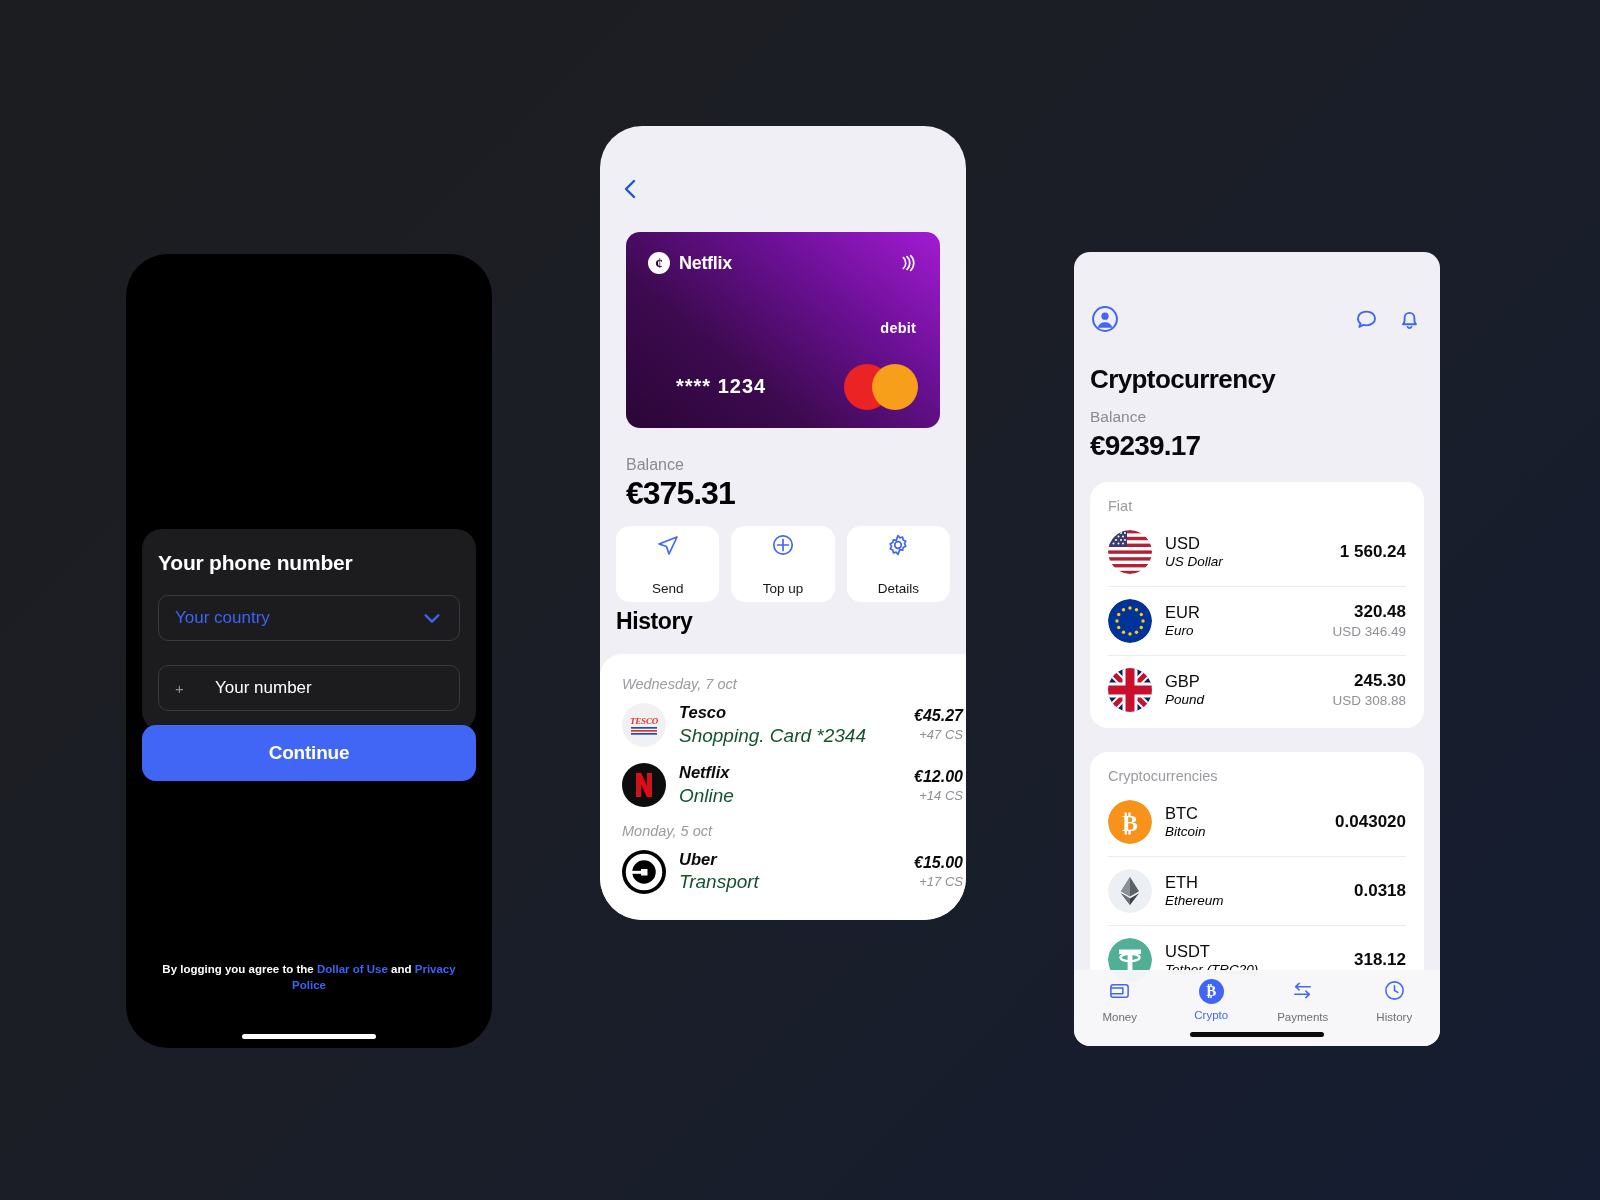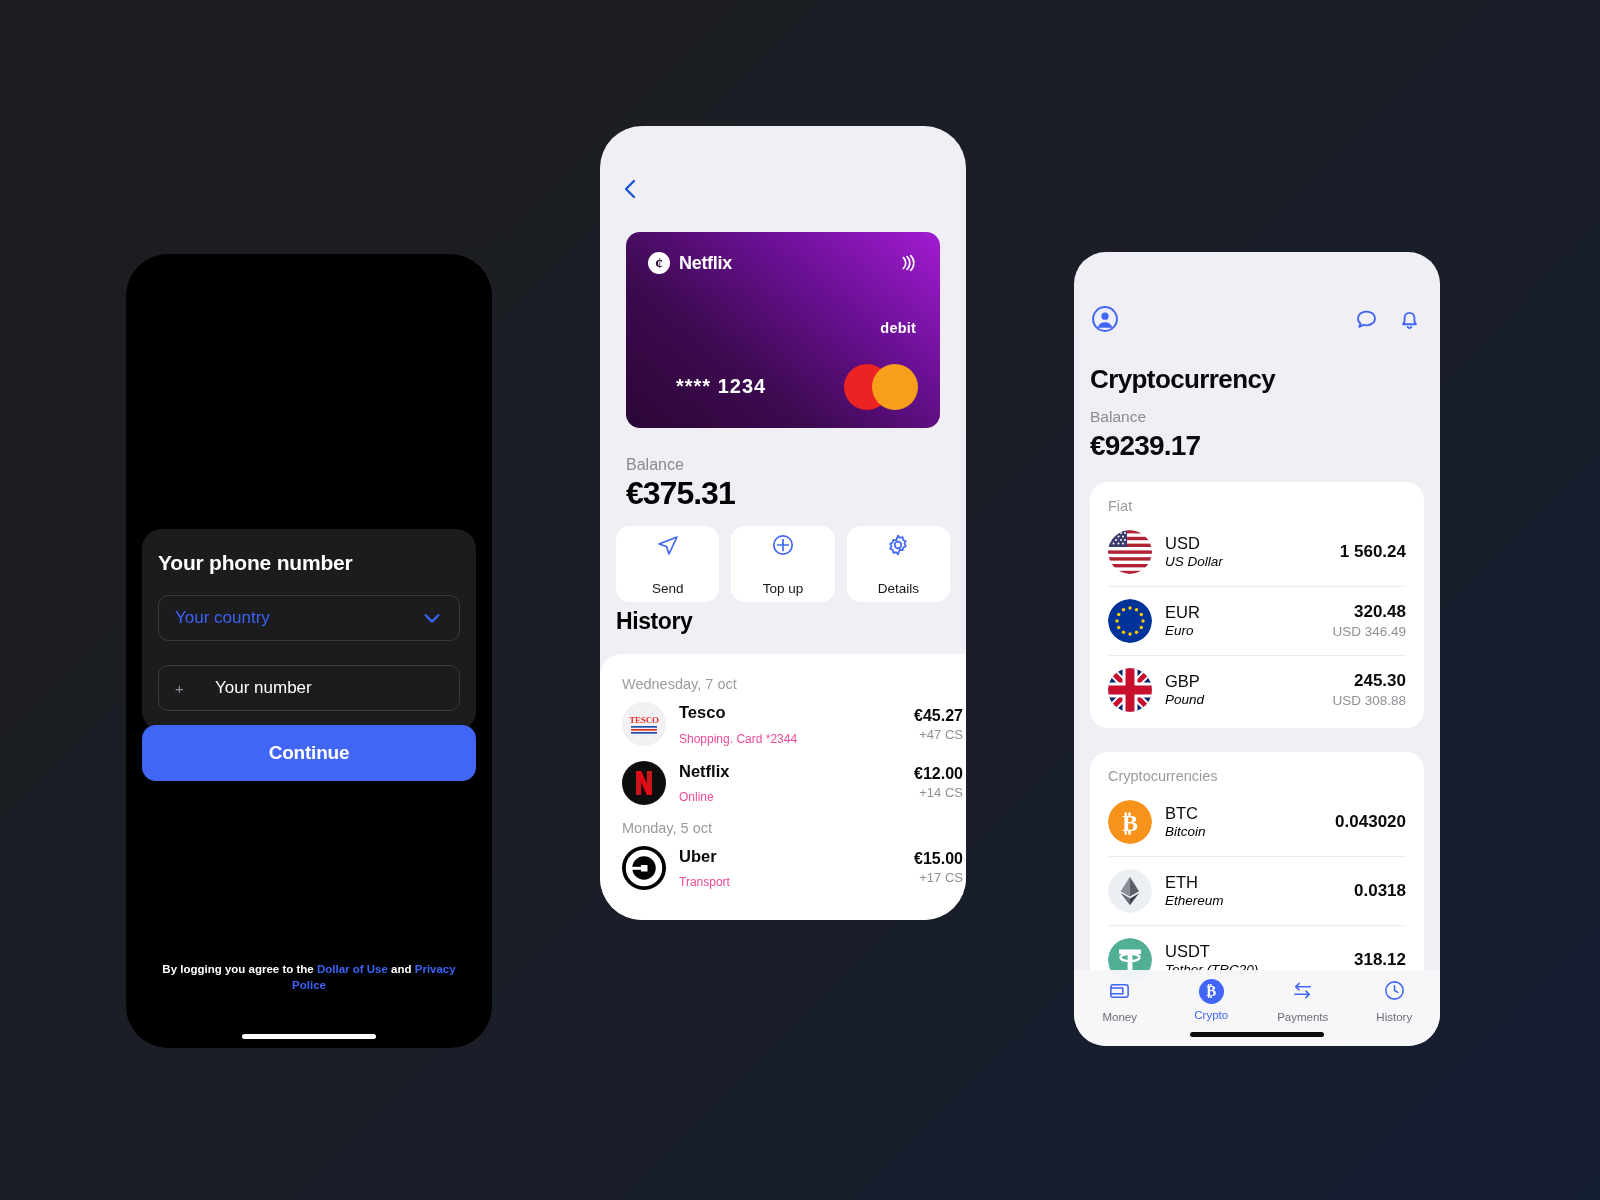--- a/index.html
+++ b/index.html
@@ -167,51 +167,52 @@
     position: absolute; left: 16px; top: 482px;
     color: #000000; font-size: 23px; font-weight: bold; letter-spacing: -0.4px;
   }
   .p2-history-card {
     position: absolute; left: 0px; top: 528px;
     width: 385px; height: 266px;
     background: #ffffff;
     border-radius: 22px 22px 0 0;
     padding: 22px 22px 16px 22px;
     overflow: hidden;
+    font-style: italic;
   }
   .p2-date {
     color: #9a9aa0; font-size: 14.5px; margin-bottom: 10px;
   }
   .p2-date.second { margin-top: 10px; }
   .p2-txn { display: flex; align-items: center; margin-bottom: 14px; }
   .p2-txn-icon {
     width: 44px; height: 44px; border-radius: 50%;
     flex: 0 0 44px;
     display: flex; align-items: center; justify-content: center;
     overflow: hidden;
     margin-right: 13px;
   }
   .ic-tesco { background: #f1f1f3; }
   .ic-tesco .t-word { color: #e4322b; font-size: 9px; font-weight: bold; font-family: "Liberation Serif", serif; letter-spacing: -0.2px; }
   .ic-netflix { background: #0d0d0d; }
   .ic-uber { background: #000000; }
   .p2-txn-mid { flex: 1; min-width: 0; }
   .p2-txn-name { font-size: 16.5px; font-weight: bold; color: #0a0a0c; line-height: 1.25; }
-  .p2-txn-sub { font-size: 12px; color: #ec4899; line-height: 1.35; margin-top: 8px; }
+  .p2-txn-sub { font-size: 19px; color: #14532d; line-height: 1.35; }
   .p2-txn-right { text-align: right; }
   .p2-txn-amt { font-size: 16px; font-weight: bold; color: #0a0a0c; line-height: 1.25; }
   .p2-txn-cash { font-size: 13px; color: #8f8f96; line-height: 1.35; }
 
   
   #phone3 {
     position: absolute;
     left: 1074px; top: 252px;
     width: 366px; height: 794px;
     background: #f0eff5;
-    border-radius: 32px;
+    border-radius: 16px;
     overflow: hidden;
     padding-left: 11px;
   }
   .p3-topbar {
     position: absolute; left: 16px; top: 50px;
     width: 334px; height: 34px;
     display: flex; align-items: center;
   }
   .p3-topbar .spacer { flex: 1; }
   .p3-icon-btn { width: 30px; height: 30px; display: flex; align-items: center; justify-content: center; cursor: pointer; }

